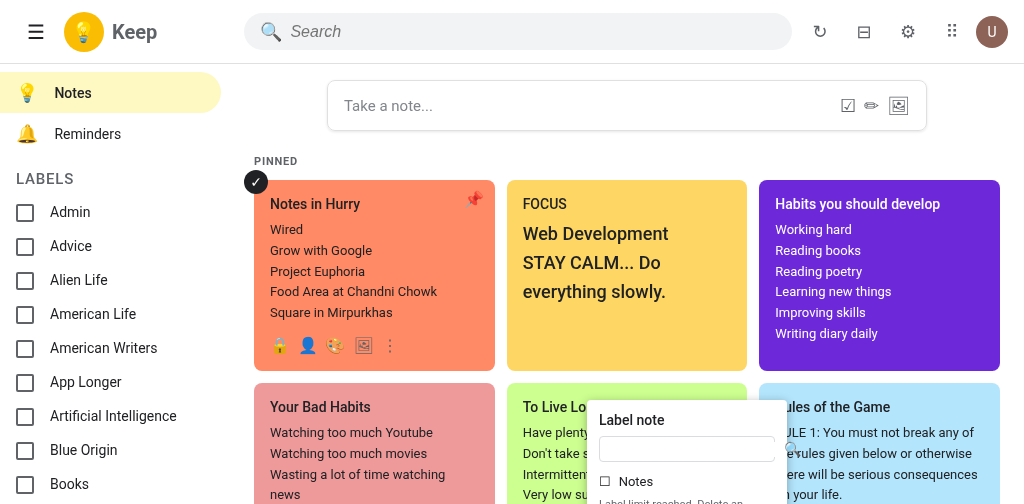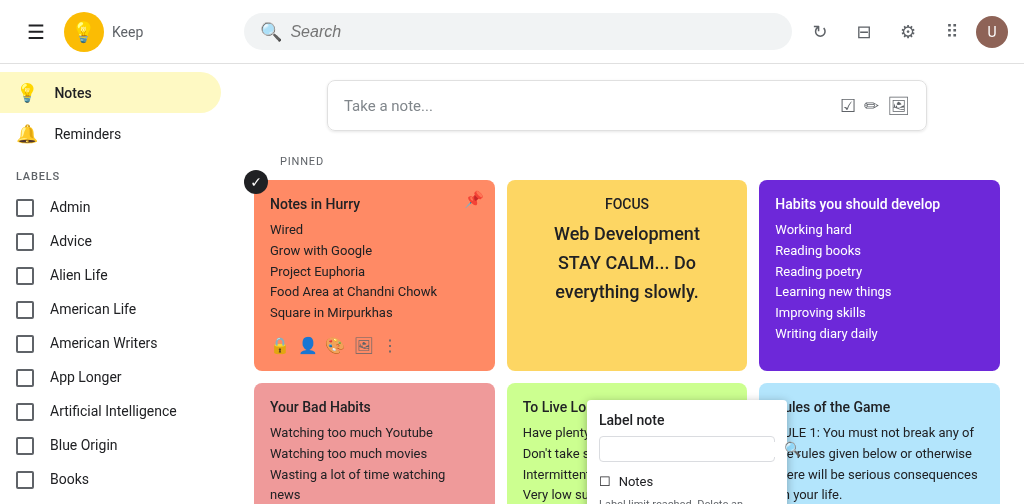--- a/index.html
+++ b/index.html
@@ -5,62 +5,62 @@
     * { box-sizing: border-box; margin: 0; padding: 0; }
     body { font-family: 'Google Sans', Roboto, Arial, sans-serif; background: #fff; font-size: 14px; color: #202124; height: 504px; overflow: hidden; display: flex; flex-direction: column; }
 
     
     .header { display: flex; align-items: center; height: 64px; padding: 0 16px; border-bottom: 1px solid #e0e0e0; gap: 8px; flex-shrink: 0; }
     .header-left { display: flex; align-items: center; gap: 8px; width: 220px; }
     .hamburger { width: 40px; height: 40px; display: flex; align-items: center; justify-content: center; border-radius: 50%; cursor: pointer; }
     .hamburger span { font-size: 20px; }
     .logo-icon { width: 40px; height: 40px; background: #FBBC04; border-radius: 50%; display: flex; align-items: center; justify-content: center; }
     .logo-icon::after { content: '💡'; font-size: 20px; }
-    .app-name { font-size: 14px; font-weight: 400; color: #5f6368; }
+    .app-name { font-size: 20px; font-weight: 700; color: #5f6368; }
     .search-bar { flex: 1; max-width: 720px; display: flex; align-items: center; background: #f1f3f4; border-radius: 24px; padding: 8px 16px; gap: 8px; }
     .search-bar input { border: none; background: transparent; font-size: 16px; outline: none; width: 100%; color: #202124; font-style: italic; }
     .header-actions { display: flex; align-items: center; gap: 4px; margin-left: auto; }
     .icon-btn { width: 40px; height: 40px; display: flex; align-items: center; justify-content: center; border-radius: 50%; cursor: pointer; color: #5f6368; font-size: 18px; }
     .avatar { width: 32px; height: 32px; border-radius: 50%; background: #8e6357; overflow: hidden; display: flex; align-items: center; justify-content: center; color: white; font-size: 14px; }
 
     
     .app-body { display: flex; flex: 1; overflow: hidden; }
 
     
     .sidebar { width: 230px; flex-shrink: 0; padding: 8px 0; overflow-y: auto; border-right: 1px solid transparent; }
     .sidebar-item { display: flex; align-items: center; gap: 16px; padding: 10px 16px; cursor: pointer; border-radius: 0 25px 25px 0; margin-right: 8px; font-size: 14px; color: #202124; }
     .sidebar-item.active { background: #fef9c3; font-weight: 500; }
     .sidebar-icon { font-size: 18px; color: #5f6368; }
-    .sidebar-section { padding: 8px 16px; font-size: 11px; font-weight: 500; color: #5f6368; letter-spacing: 0.8px; margin-top: 8px; }
+    .sidebar-section { padding: 8px 16px; font-size: 15px; font-weight: 500; color: #5f6368; letter-spacing: 0.8px; margin-top: 8px; }
     .sidebar-label-item { display: flex; align-items: flex-start; gap: 16px; padding: 8px 16px; cursor: pointer; border-radius: 0 25px 25px 0; margin-right: 8px; font-size: 14px; color: #202124; }
     .label-icon { width: 18px; height: 18px; border: 2px solid #5f6368; border-radius: 2px; flex-shrink: 0; }
 
     
     .main-content { flex: 1; overflow-y: auto; padding: 16px 24px; position: relative; }
 
     
     .note-input-bar { max-width: 600px; margin: 0 auto 24px; border: 1px solid #e0e0e0; border-radius: 8px; padding: 14px 16px; display: flex; align-items: center; gap: 16px; box-shadow: 0 1px 3px rgba(0,0,0,0.1); }
     .note-input-placeholder { flex: 1; color: #80868b; font-size: 15px; }
     .note-input-icons { display: flex; gap: 8px; }
     .note-input-icons span { font-size: 18px; color: #5f6368; cursor: pointer; }
 
     
-    .section-label { font-size: 11px; font-weight: 400; color: #5f6368; letter-spacing: 0.8px; margin-bottom: 12px; margin-left: 26px; }
+    .section-label { font-size: 11px; font-weight: 700; color: #5f6368; letter-spacing: 0.8px; margin-bottom: 12px; }
 
     
     .notes-grid { display: grid; grid-template-columns: repeat(3, 1fr); gap: 12px; margin-bottom: 12px; }
     .note-card { border-radius: 8px; padding: 16px; position: relative; min-height: 120px; }
     .note-title { font-weight: 500; font-size: 14px; margin-bottom: 8px; }
     .note-body { font-size: 13px; line-height: 1.6; }
     .note-footer { display: flex; gap: 8px; margin-top: 12px; color: #5f6368; font-size: 16px; }
     .pin-icon { position: absolute; top: 10px; right: 10px; font-size: 16px; color: #5f6368; }
 
     
     .note-orange { background: #ff8a65; }
-    .note-yellow { background: #FDD663; text-align: center; }
+    .note-yellow { background: #FDD663; }
     .note-red-dark { background: #6d28d9; }
     .note-red { background: #ef9a9a; }
     .note-green { background: #ccff90; }
     .note-blue { background: #b3e5fc; }
 
     .check-icon { position: absolute; top: -10px; left: -10px; width: 24px; height: 24px; background: #202124; border-radius: 50%; display: flex; align-items: center; justify-content: center; color: white; font-size: 14px; }
 
     
     .label-popup { position: absolute; top: 220px; left: 50%; transform: translateX(-20%); background: white; border-radius: 4px; box-shadow: 0 2px 10px rgba(0,0,0,0.3); width: 200px; z-index: 100; padding: 12px; }
     .label-popup-title { font-size: 14px; font-weight: 500; margin-bottom: 8px; color: #202124; }

